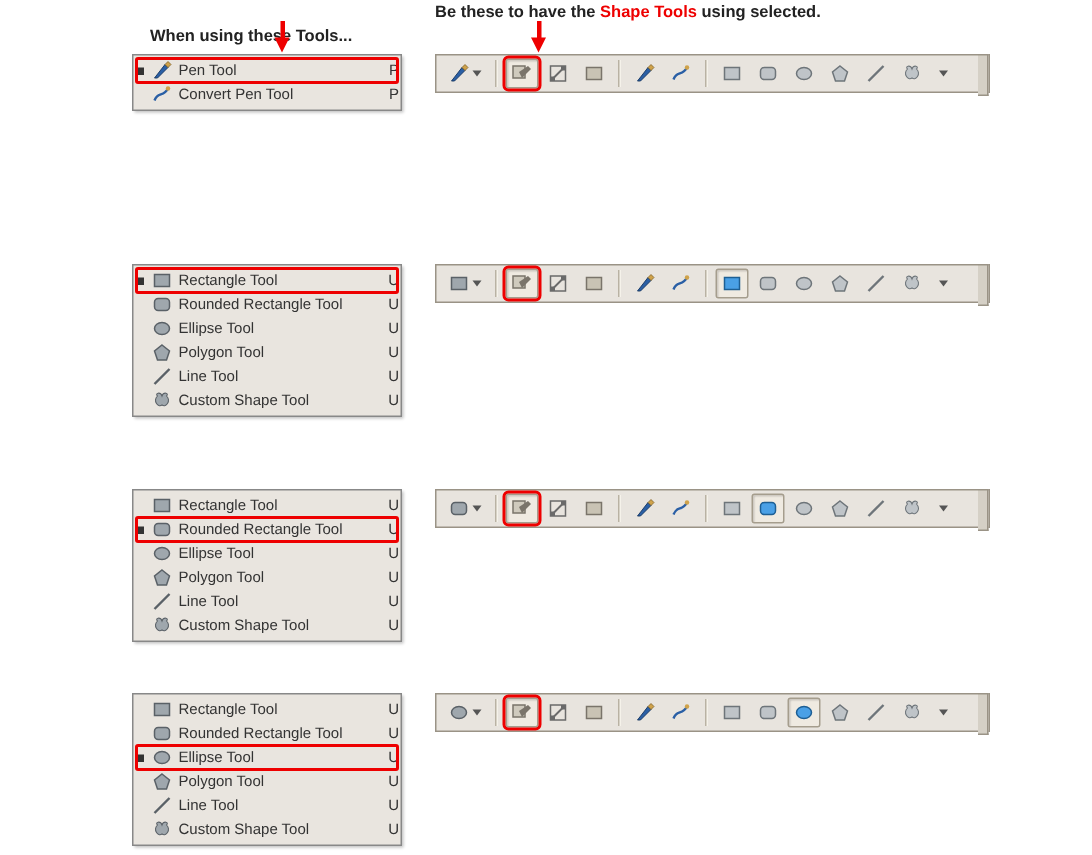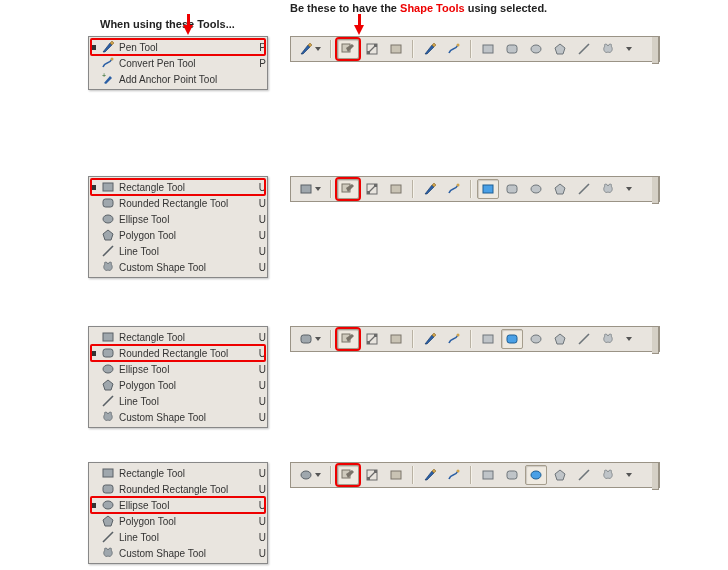--- a/index.html
+++ b/index.html
@@ -154,31 +154,20 @@
           <span class="dot"></span>
           <span class="mi-icon">
             <svg width="14" height="14" viewBox="0 0 14 14">
               <path d="M2 11 C4 5 8 9 11 3" fill="none" stroke="#2a5fa5" stroke-width="1.6"></path>
               <circle cx="11" cy="3" r="1.5" fill="#cfa24a"></circle>
             </svg>
           </span>
           <span class="label">Convert Pen Tool</span>
           <span class="sc">P</span>
         </div>
-        <div class="menu-row">
-          <span class="dot"></span>
-          <span class="mi-icon">
-            <svg width="14" height="14" viewBox="0 0 14 14">
-              <path d="M3 11 L9 4 L11 6 L5 12 Z" fill="#2a5fa5"></path>
-              <text x="1" y="6" font-size="7" fill="#1a5c1a">+</text>
-            </svg>
-          </span>
-          <span class="label">Add Anchor Point Tool</span>
-          <span class="sc"></span>
-        </div>
       </div>
     </div>
     <div class="optbar" style="top: 36px;">
       <div class="obtn" style="width: 28px;">
         <svg width="14" height="14" viewBox="0 0 14 14">
           <path d="M2 12 L9 3 L11 5 L4 12 Z" fill="#2a5fa5" stroke="#13335f" stroke-width="0.6"></path>
           <path d="M9 3 L11 1 L13 3 L11 5 Z" fill="#cfa24a" stroke="#7a5a1e" stroke-width="0.5"></path>
         </svg>
         <span class="dd-caret"></span>
       </div>

